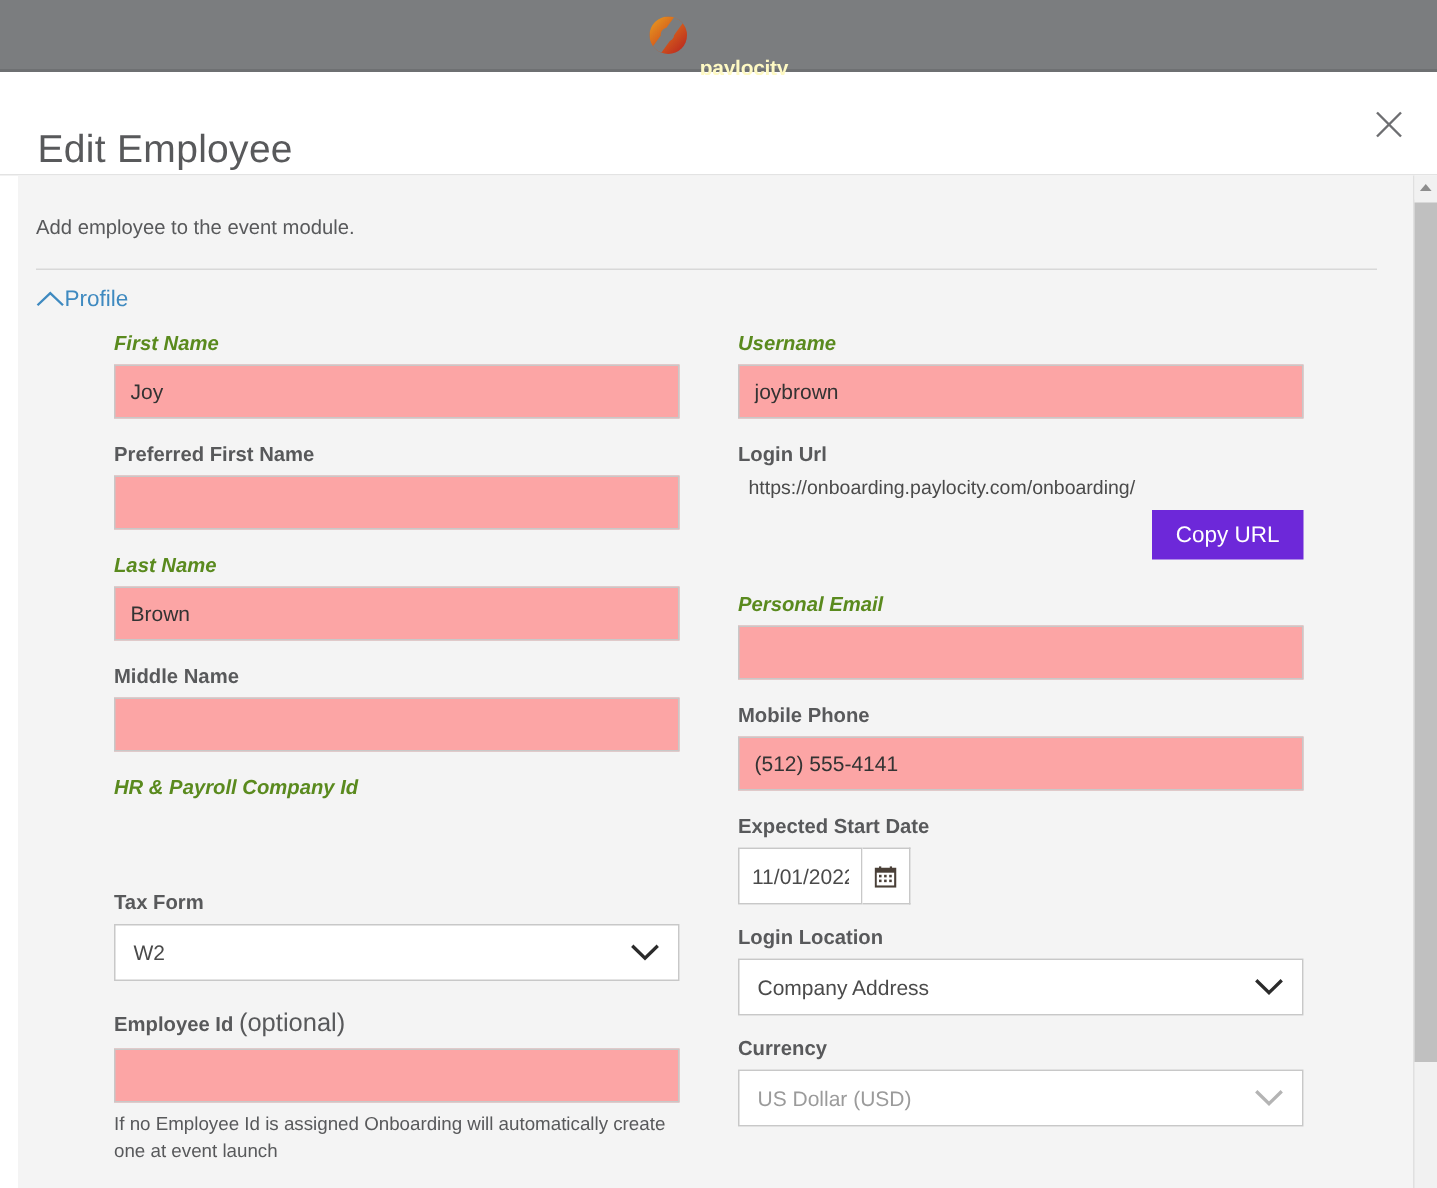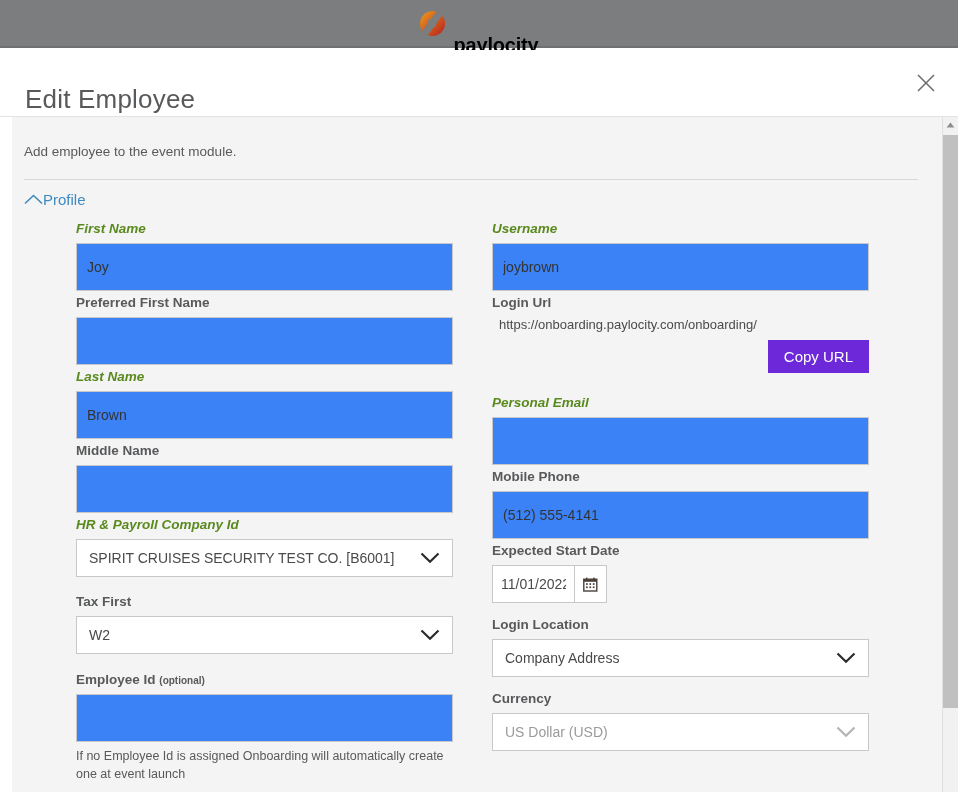--- a/index.html
+++ b/index.html
@@ -56,23 +56,23 @@
   }
   .brand-mark::after {
     content: "";
     position: absolute;
     left: 50%; top: -3px;
     width: 7px; height: 31px;
     transform: translateX(-50%) rotate(36deg);
     background: #7b7d7f;
   }
   .brand-name {
-    font-size: 20px;
+    font-size: 14px;
     font-weight: bold;
-    color: #000000;
+    color: #fef9c3;
     letter-spacing: -0.2px;
     margin-top: 44px;
   }
 
   
   .modal-header {
     position: absolute;
     top: 50px; left: 0;
     width: 958px;
     height: 67px;
@@ -169,32 +169,32 @@
     font-weight: bold;
     color: #58595b;
     margin-bottom: 7px;
     white-space: nowrap;
   }
   .label.req {
     color: #5a8a1e;
     font-style: italic;
   }
   .label .opt {
-    font-size: 10px;
-    font-weight: bold;
+    font-size: 17px;
+    font-weight: normal;
     color: #58595b;
     font-style: normal;
     margin-top: 48px;
   }
 
   .input {
     display: block;
     width: 377px;
-    height: 48px;
-    background: #3b82f6;
+    height: 36px;
+    background: #fca5a5;
     border: 1px solid #c8c8c8;
     font-family: "Liberation Sans", sans-serif;
     font-size: 14px;
     color: #333333;
     padding: 0 10px;
     outline: none;
   }
   .input::placeholder { color: #a8a8a8; }
 
   .select {
@@ -355,30 +355,24 @@
           <input class="input" type="text" value="Brown" style="">
         </div>
 
         <div class="field" style="top:222px">
           <label class="label">Middle Name</label>
           <input class="input" type="text" style="">
         </div>
 
         <div class="field" style="top:296px">
           <label class="label req">HR &amp; Payroll Company Id</label>
-          <div class="select">
-            <span>SPIRIT CRUISES SECURITY TEST CO. [B6001]</span>
-            <svg class="chev" width="20" height="12" viewBox="0 0 20 12">
-              <polyline points="1.5,1.5 10,9.8 18.5,1.5" fill="none" stroke="#2b2b2b" stroke-width="2.2"></polyline>
-            </svg>
-          </div>
         </div>
 
         <div class="field" style="top:373px">
-          <label class="label">Tax First</label>
+          <label class="label">Tax Form</label>
           <div class="select">
             <span>W2</span>
             <svg class="chev" width="20" height="12" viewBox="0 0 20 12">
               <polyline points="1.5,1.5 10,9.8 18.5,1.5" fill="none" stroke="#2b2b2b" stroke-width="2.2"></polyline>
             </svg>
           </div>
         </div>
 
         <div class="field" style="top:451px">
           <label class="label"><span>Employee Id</span> <span class="opt">(optional)</span></label>

